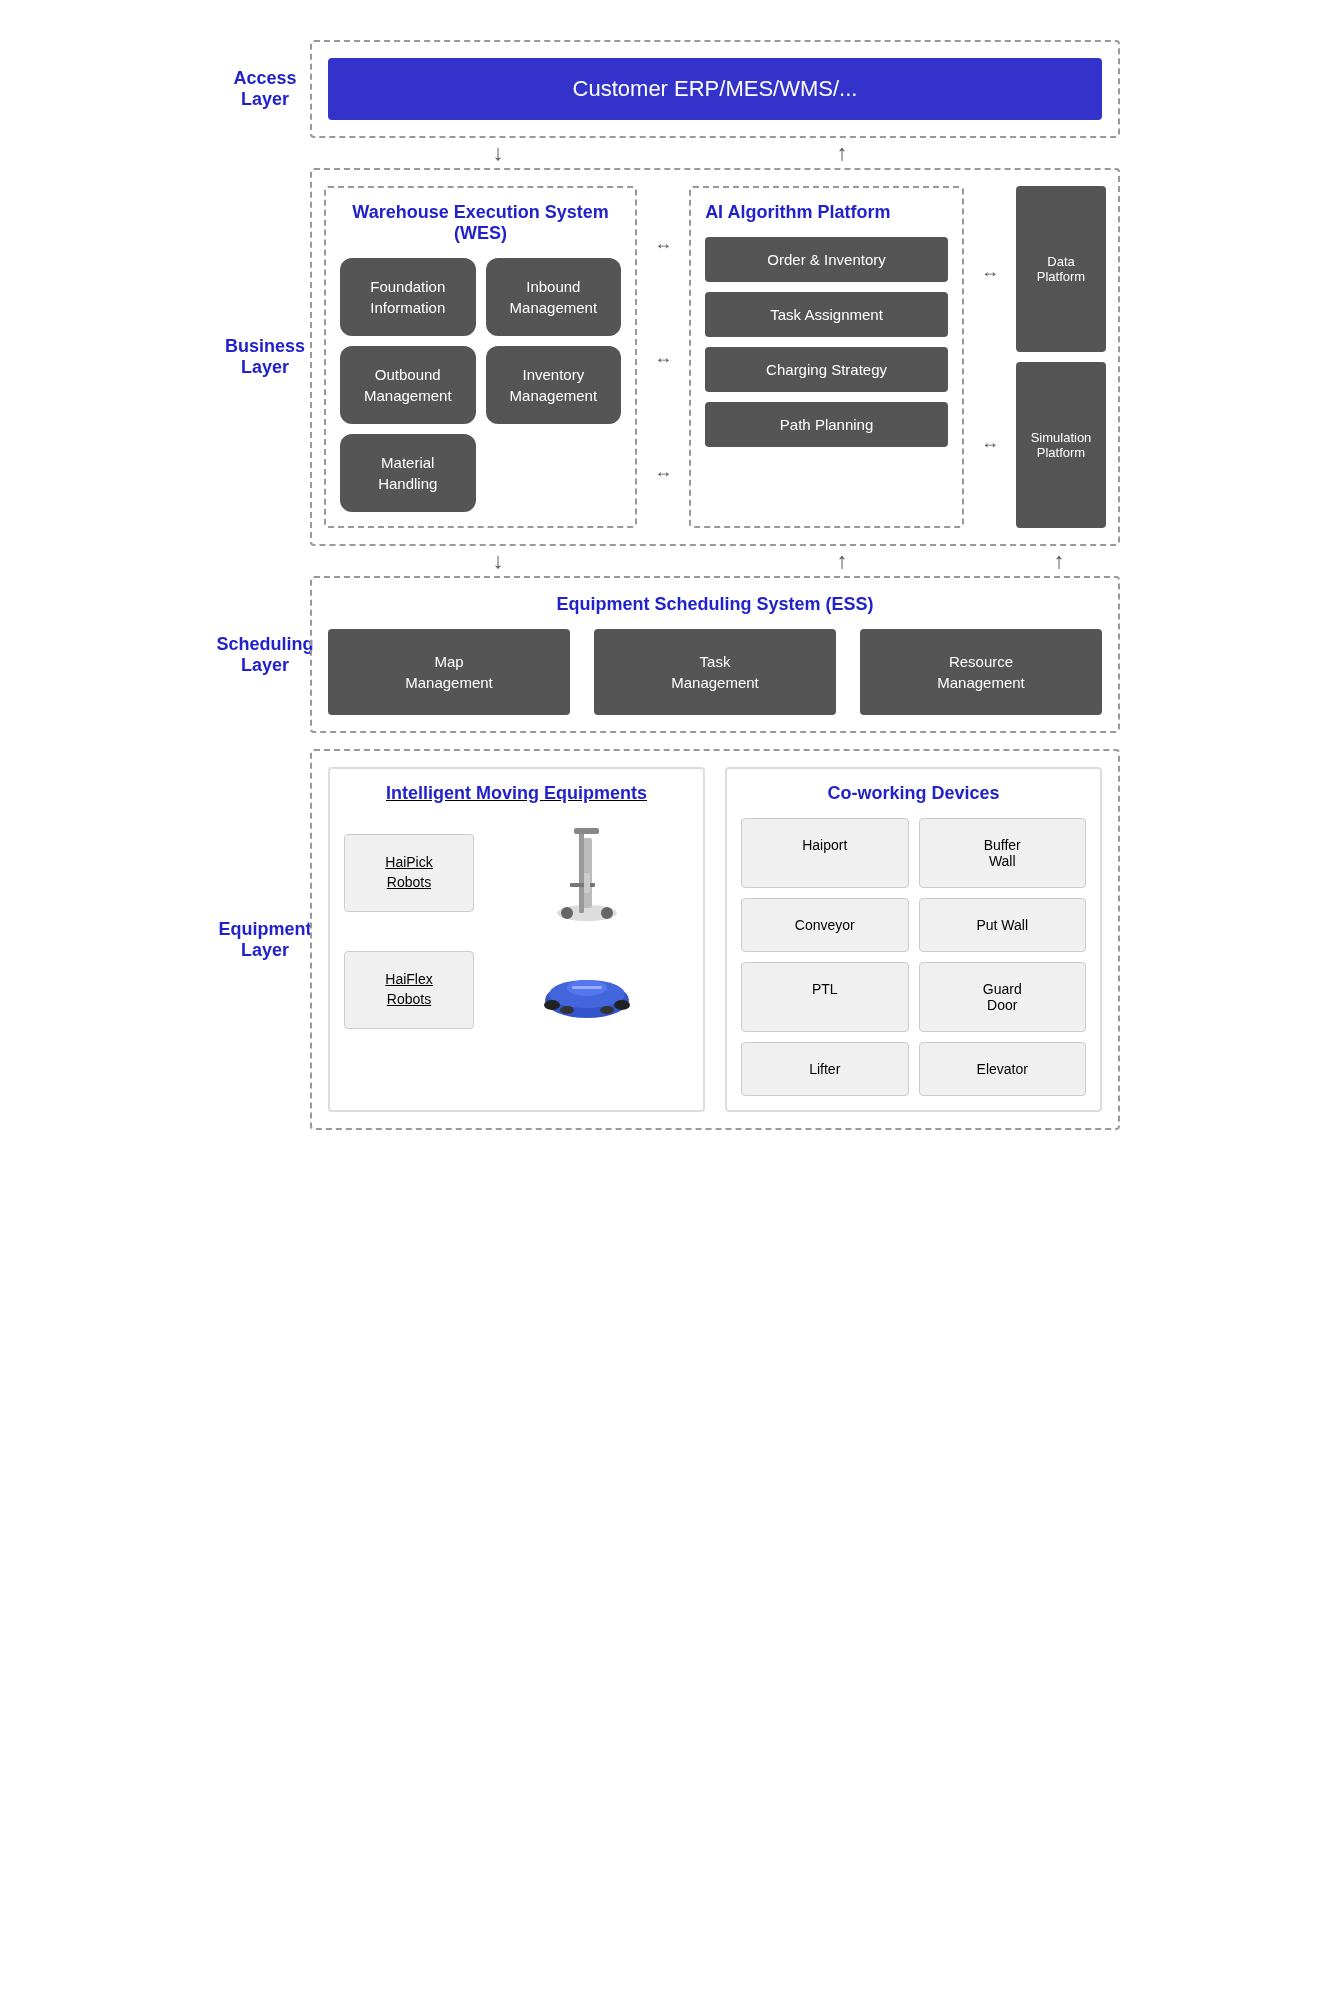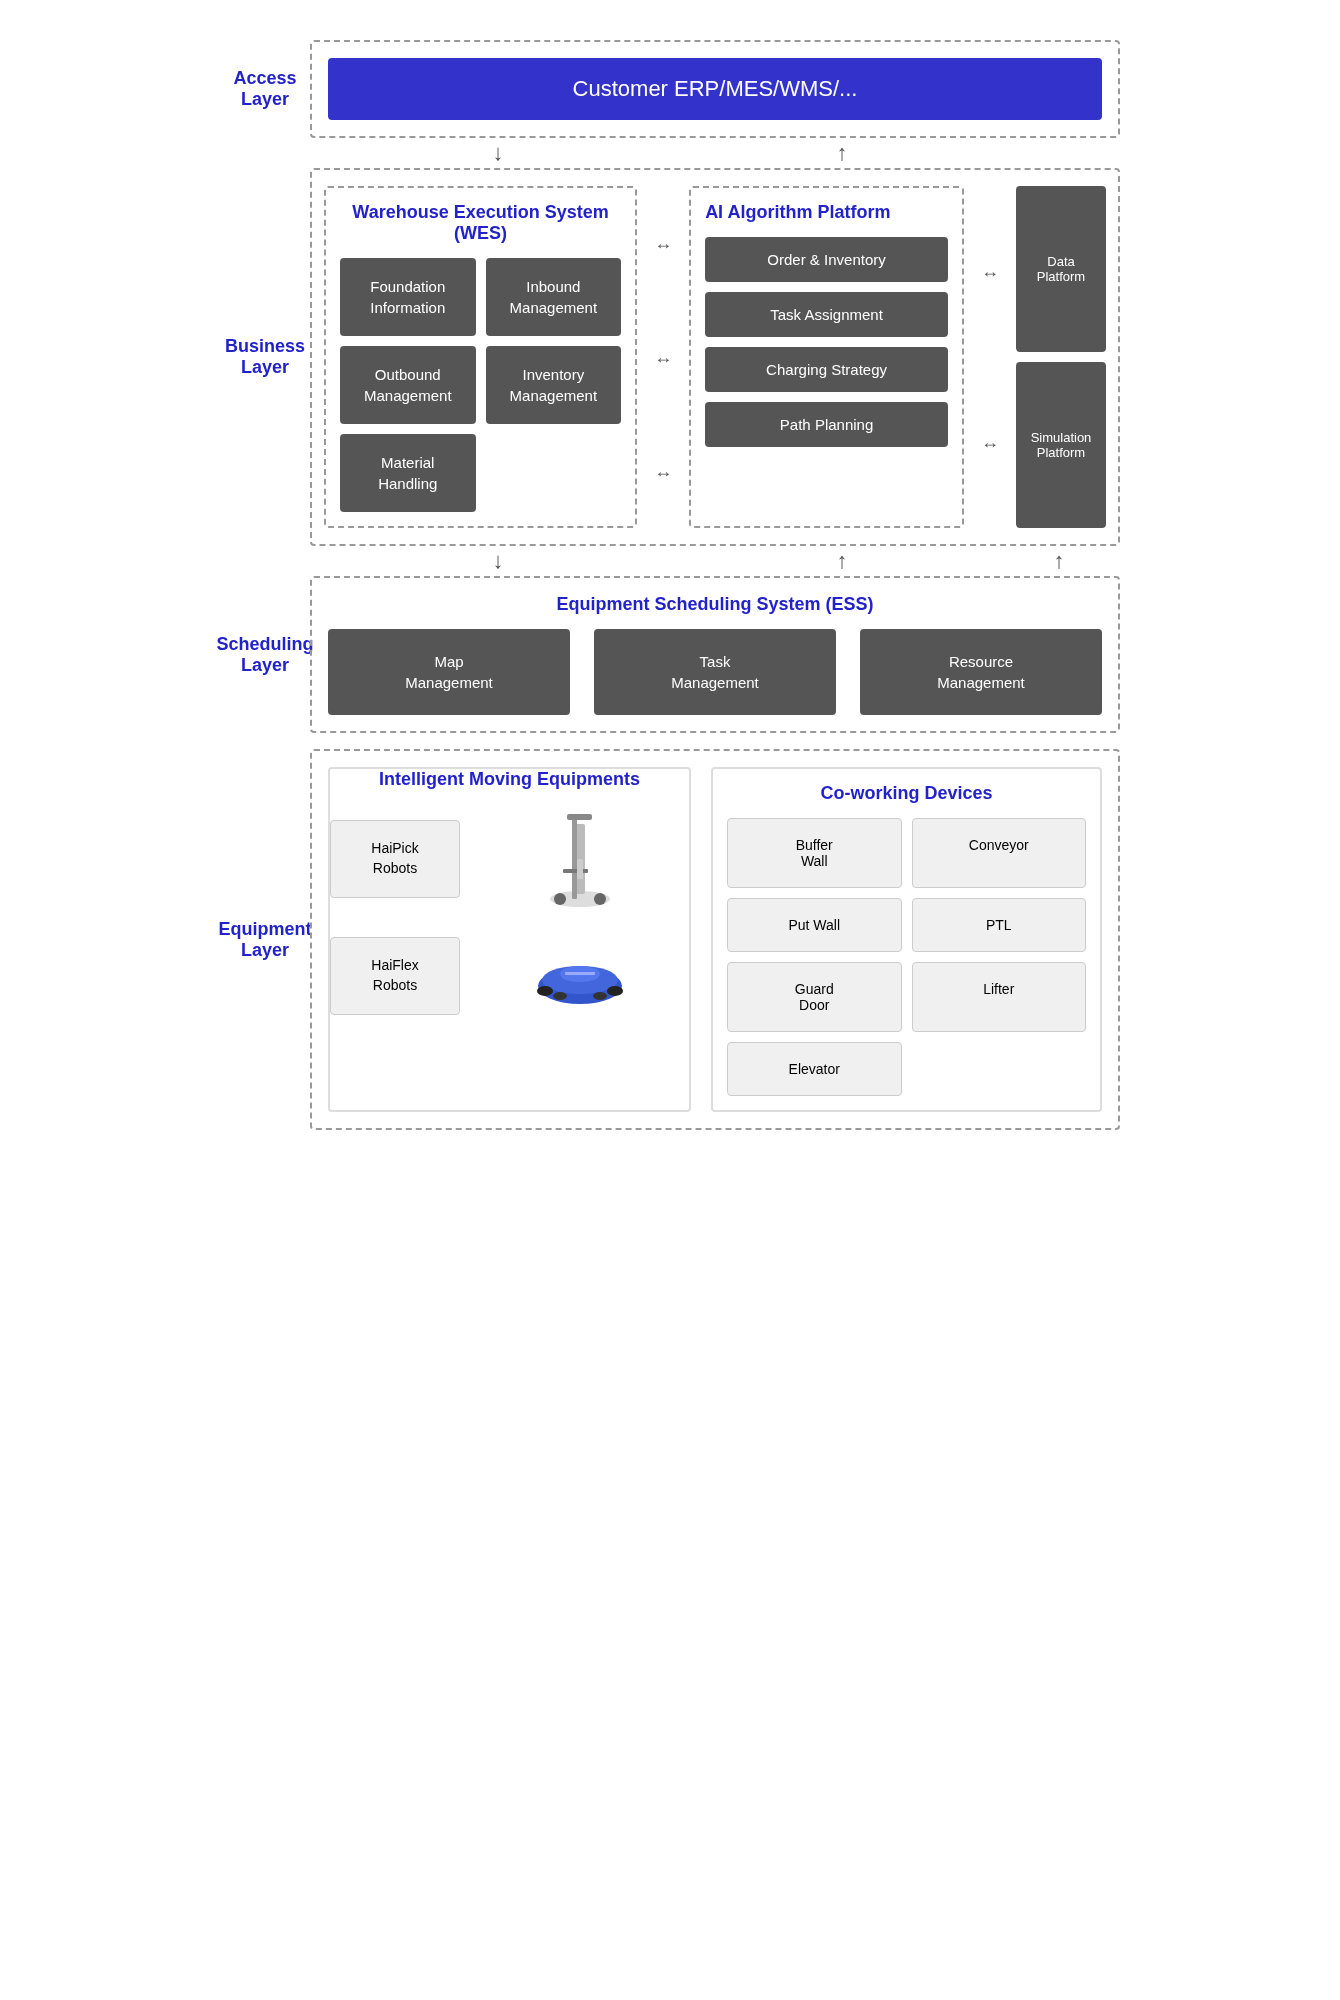--- a/index.html
+++ b/index.html
@@ -83,21 +83,21 @@
     .wes-grid {
       display: grid;
       grid-template-columns: 1fr 1fr;
       gap: 10px;
     }
     .wes-cell {
       background: #555;
       color: #fff;
       text-align: center;
       padding: 18px 24px;
-      border-radius: 4px;
+      border-radius: 12px;
       font-size: 15px;
       line-height: 1.4;
     }
     .wes-cell-wide {
       grid-column: 1 / 2;
     }
 
     
     .ai-box {
       flex: 1;
@@ -173,20 +173,22 @@
 
     
     .equip-inner {
       display: flex;
       gap: 20px;
     }
     .equip-left {
       flex: 1;
       border: 2px solid #ddd;
       border-radius: 4px;
+      padding: 14px;
+      text-decoration: underline;
     }
     .equip-right {
       flex: 1;
       border: 2px solid #ddd;
       border-radius: 4px;
       padding: 14px;
     }
     .equip-section-title {
       color: #2222cc;
       font-weight: bold;
@@ -387,20 +389,21 @@
               </svg>
             </div>
           </div>
 
         </div>
 
         <div class="equip-right">
           <div class="equip-section-title">Co-working
 Devices</div>
           <div class="cowork-grid">
+            <div class="cowork-cell">Haiport</div>
             <div class="cowork-cell">Buffer<br>Wall</div>
             <div class="cowork-cell">Conveyor</div>
             <div class="cowork-cell">Put Wall</div>
             <div class="cowork-cell">PTL</div>
             <div class="cowork-cell">Guard<br>Door</div>
             <div class="cowork-cell">Lifter</div>
             <div class="cowork-cell">Elevator</div>
           </div>
         </div>
 

